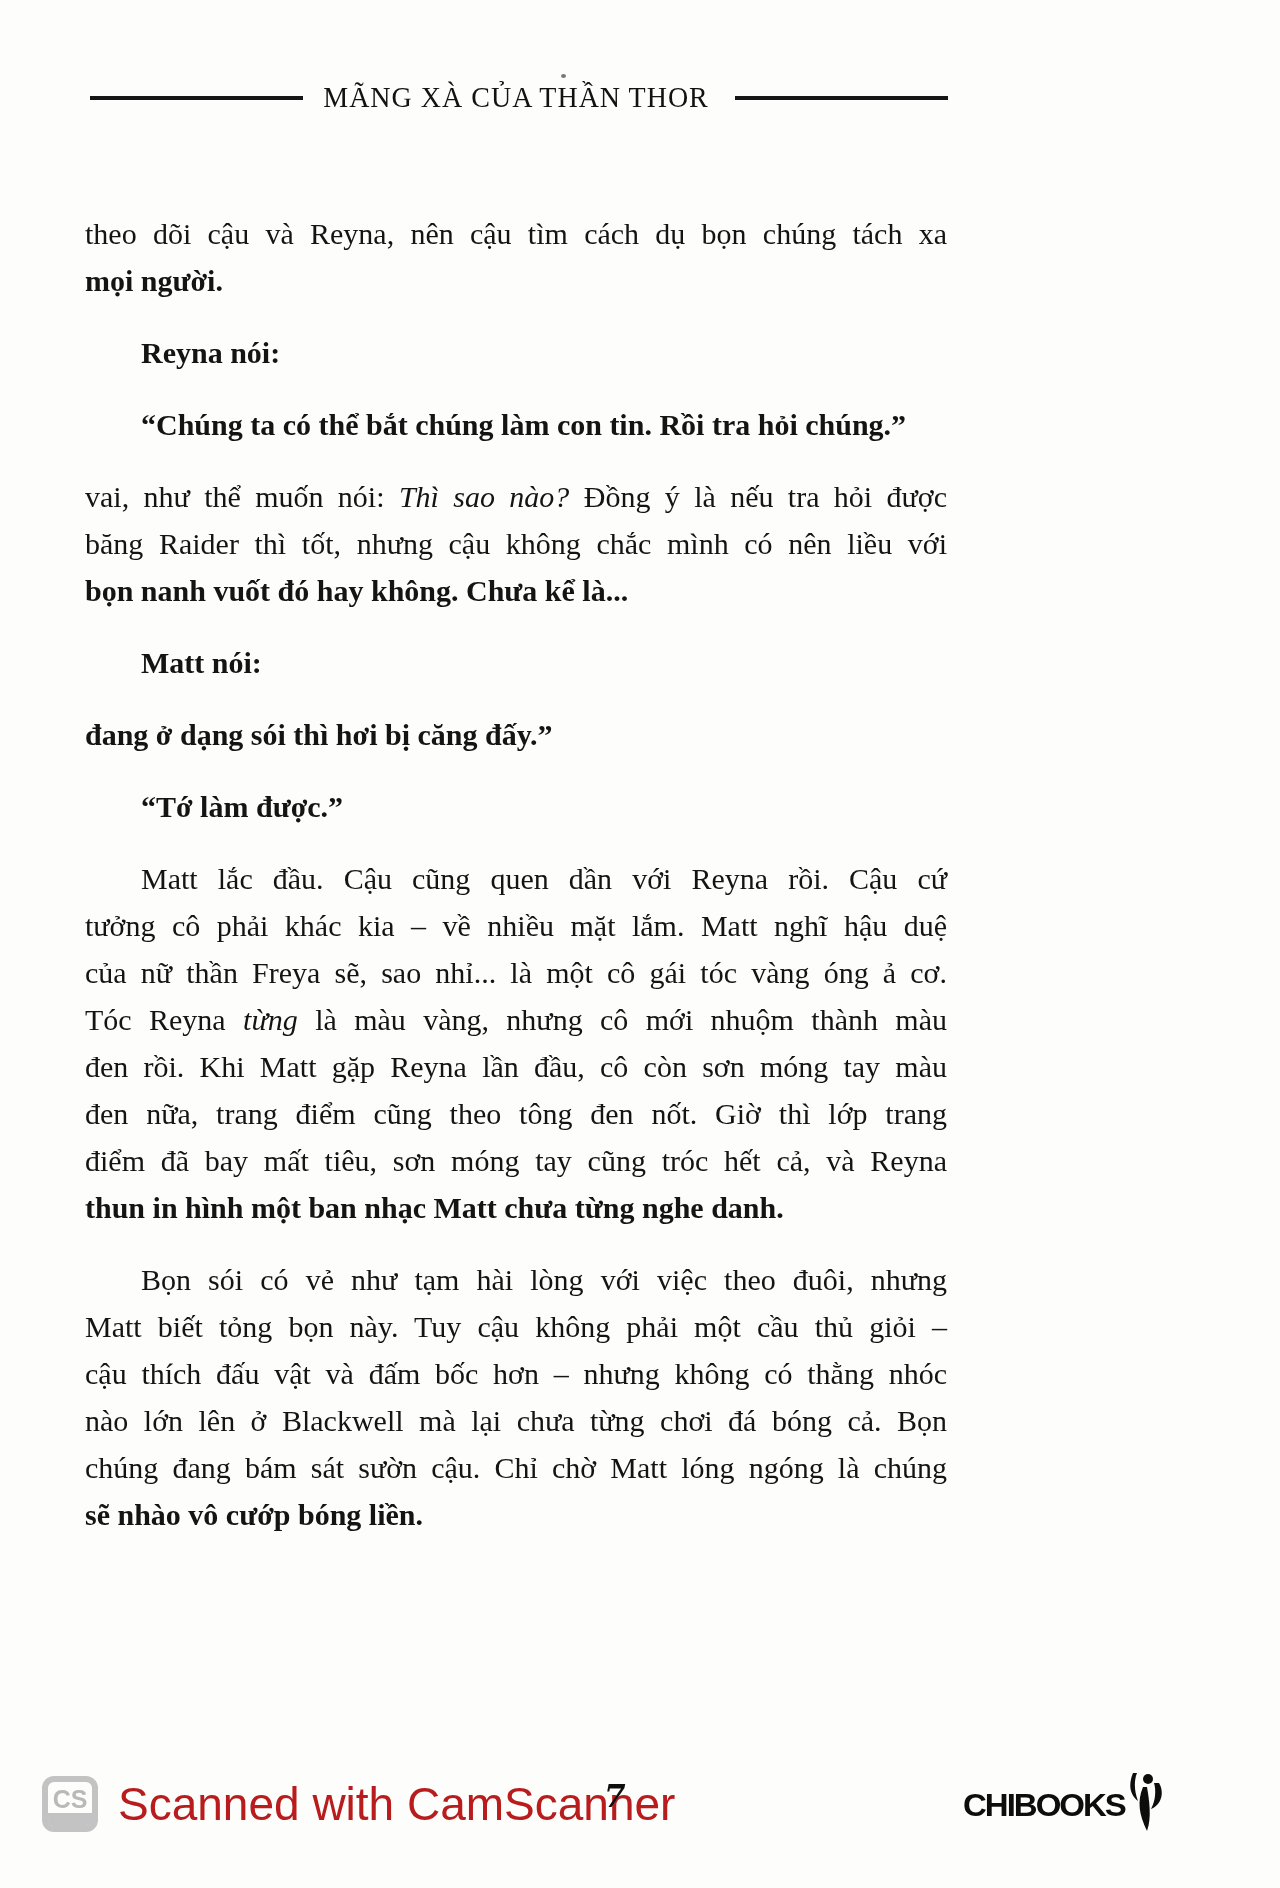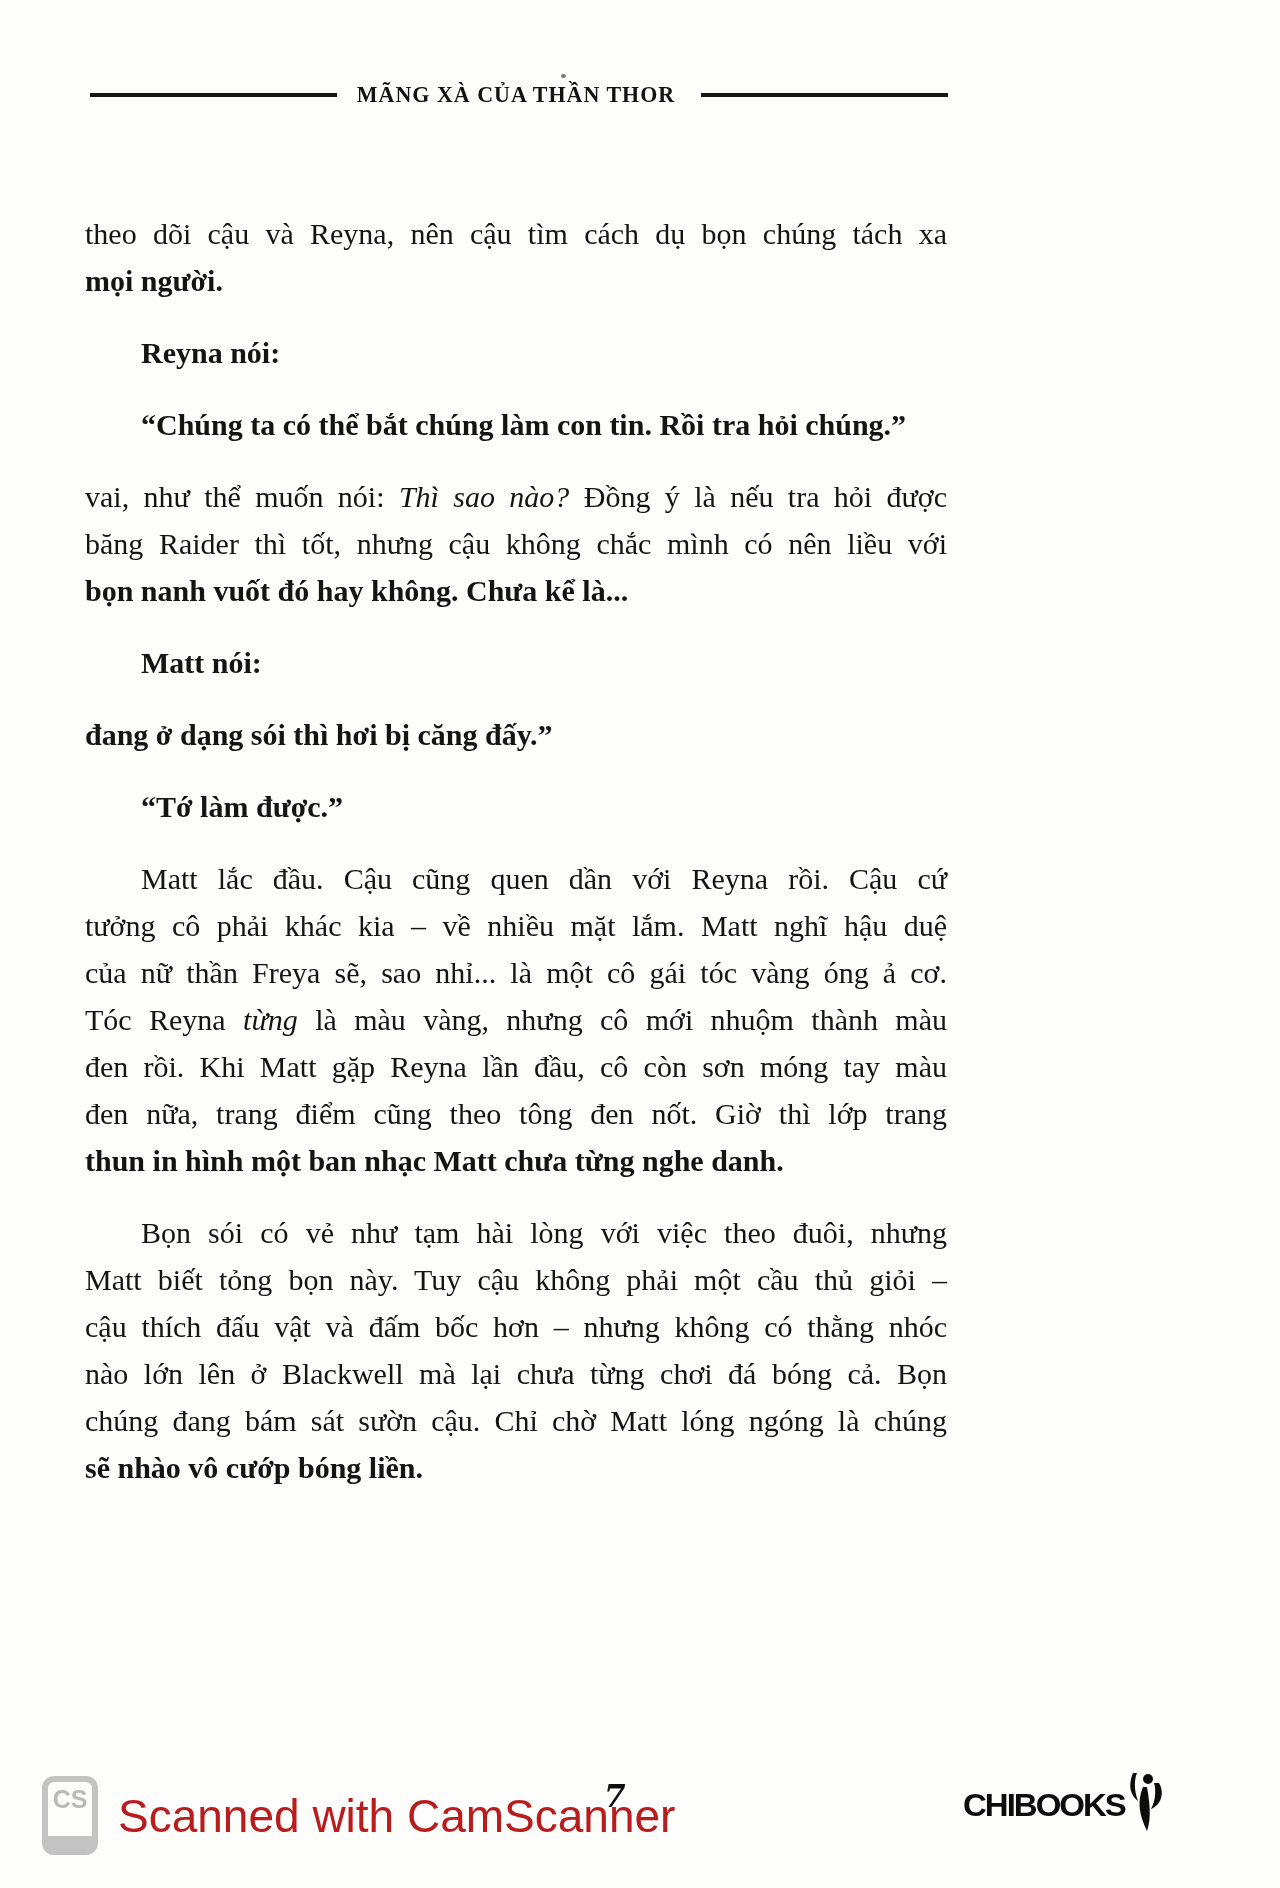--- a/index.html
+++ b/index.html
@@ -23,22 +23,22 @@
     align-items: center;
   }
   .header .rule {
     height: 4px;
     background: #161616;
     flex: 1;
   }
   .header .rule.left { margin-right: 20px; }
   .header .rule.right { margin-left: 26px; }
   .header .title {
-    font-weight: bold;
-    font-size: 22px;
+    font-weight: normal;
+    font-size: 28px;
     letter-spacing: 1px;
     white-space: nowrap;
     transform: scaleY(1.02);
     color: #121212;
   }
   .speck {
     position: absolute;
     left: 561px;
     top: 74px;
     width: 5px;
@@ -73,21 +73,21 @@
     position: absolute;
     left: 42px;
     top: 1776px;
     display: flex;
     align-items: center;
     gap: 20px;
   }
   .cs-logo {
     box-sizing: border-box;
     width: 56px;
-    height: 79px;
+    height: 56px;
     border: 6px solid #c3c3c3;
     border-radius: 12px;
     position: relative;
     background: #fdfdfc;
   }
   .cs-logo .cs-text {
     font-family: "Liberation Sans", sans-serif;
     font-weight: bold;
     font-size: 25px;
     color: #b9b9b9;
@@ -179,20 +179,21 @@
       <div class="para">
         <div class="line last indent"><span>“Tớ làm được.”</span></div>
       </div>
       <div class="para">
         <div class="line indent"><span>Matt lắc đầu. Cậu cũng quen dần với Reyna rồi. Cậu cứ</span></div>
         <div class="line"><span>tưởng cô phải khác kia – về nhiều mặt lắm. Matt nghĩ hậu duệ</span></div>
         <div class="line"><span>của nữ thần Freya sẽ, sao nhỉ... là một cô gái tóc vàng óng ả cơ.</span></div>
         <div class="line"><span>Tóc Reyna </span><em>từng</em><span> là màu vàng, nhưng cô mới nhuộm thành màu</span></div>
         <div class="line"><span>đen rồi. Khi Matt gặp Reyna lần đầu, cô còn sơn móng tay màu</span></div>
         <div class="line"><span>đen nữa, trang điểm cũng theo tông đen nốt. Giờ thì lớp trang</span></div>
+        <div class="line"><span>điểm đã bay mất tiêu, sơn móng tay cũng tróc hết cả, và Reyna</span></div>
         <div class="line last"><span>thun in hình một ban nhạc Matt chưa từng nghe danh.</span></div>
       </div>
       <div class="para">
         <div class="line indent"><span>Bọn sói có vẻ như tạm hài lòng với việc theo đuôi, nhưng</span></div>
         <div class="line"><span>Matt biết tỏng bọn này. Tuy cậu không phải một cầu thủ giỏi –</span></div>
         <div class="line"><span>cậu thích đấu vật và đấm bốc hơn – nhưng không có thằng nhóc</span></div>
         <div class="line"><span>nào lớn lên ở Blackwell mà lại chưa từng chơi đá bóng cả. Bọn</span></div>
         <div class="line"><span>chúng đang bám sát sườn cậu. Chỉ chờ Matt lóng ngóng là chúng</span></div>
         <div class="line last"><span>sẽ nhào vô cướp bóng liền.</span></div>
       </div>

